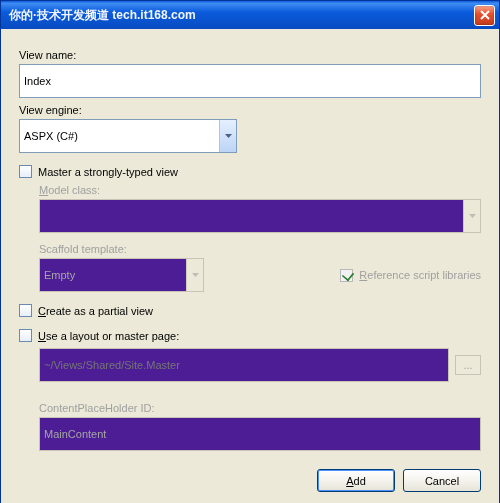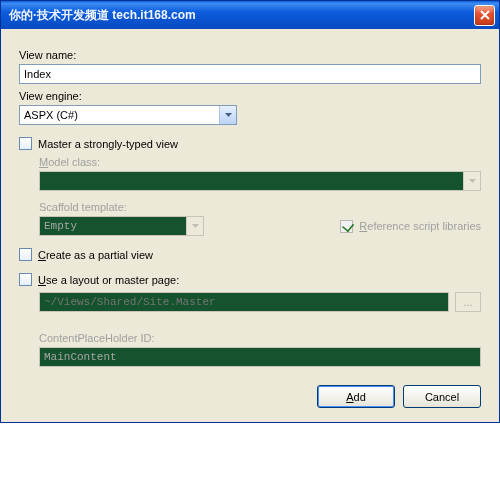--- a/index.html
+++ b/index.html
@@ -47,21 +47,21 @@
     padding: 14px 18px 14px 18px;
   }
   .field-label {
     margin: 6px 0 3px 0;
   }
   .text-input, .combo {
     width: 100%;
     border: 1px solid #7f9db9;
     background: #fff;
     height: 20px;
-    padding: 2px 4px;
+    padding: 16px 4px;
     font: inherit;
     outline: none;
   }
   .combo-wrap {
     position: relative;
     display: inline-block;
   }
   .combo-wrap .arrow {
     position: absolute;
     right: 1px; top: 1px; bottom: 1px;
@@ -99,24 +99,23 @@
     border-color:#b8b8b8;
     background: #f2f2f2;
   }
   .underline { text-decoration: underline; }
   .disabled-text { color: #a0a0a0; }
   .indent-block {
     margin-left: 20px;
     margin-top: 1px;
   }
   input.disabled, .combo.disabled {
-    background: #14532d;
+    background: #4c1d95;
     color: #a6a6a6;
     border-color: #c8c3b6;
-    font-family: Liberation Mono, monospace;
   }
   .row-flex {
     display:flex; align-items:center; gap:6px;
   }
   .browse-btn {
     width: 26px; height: 20px;
     border: 1px solid #c8c3b6;
     background: #ece9d8;
     display:flex; align-items:center; justify-content:center;
     color:#a6a6a6;

